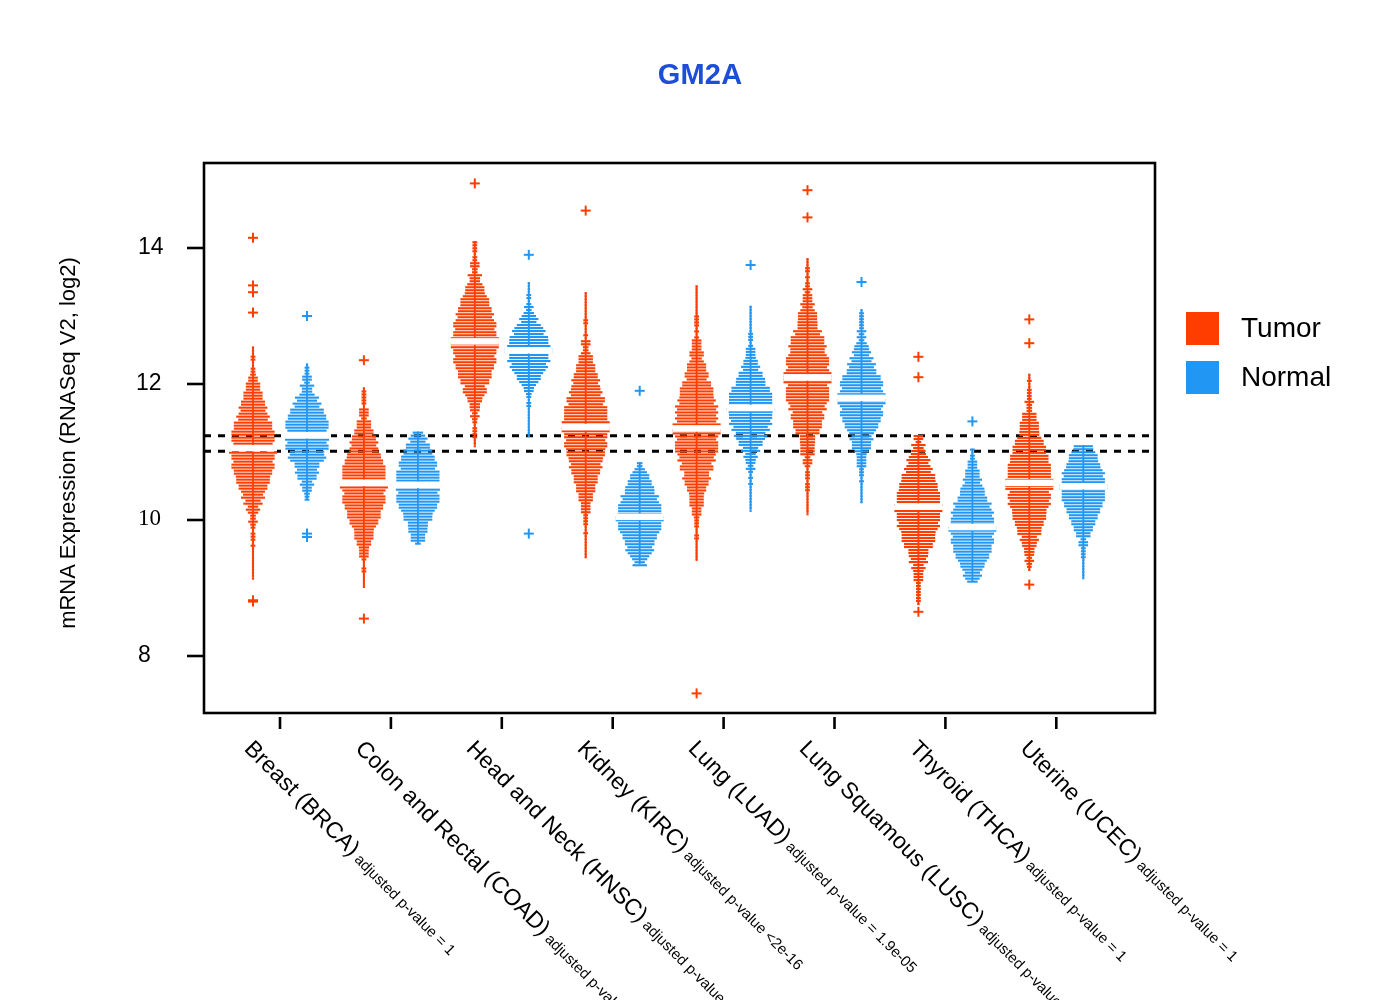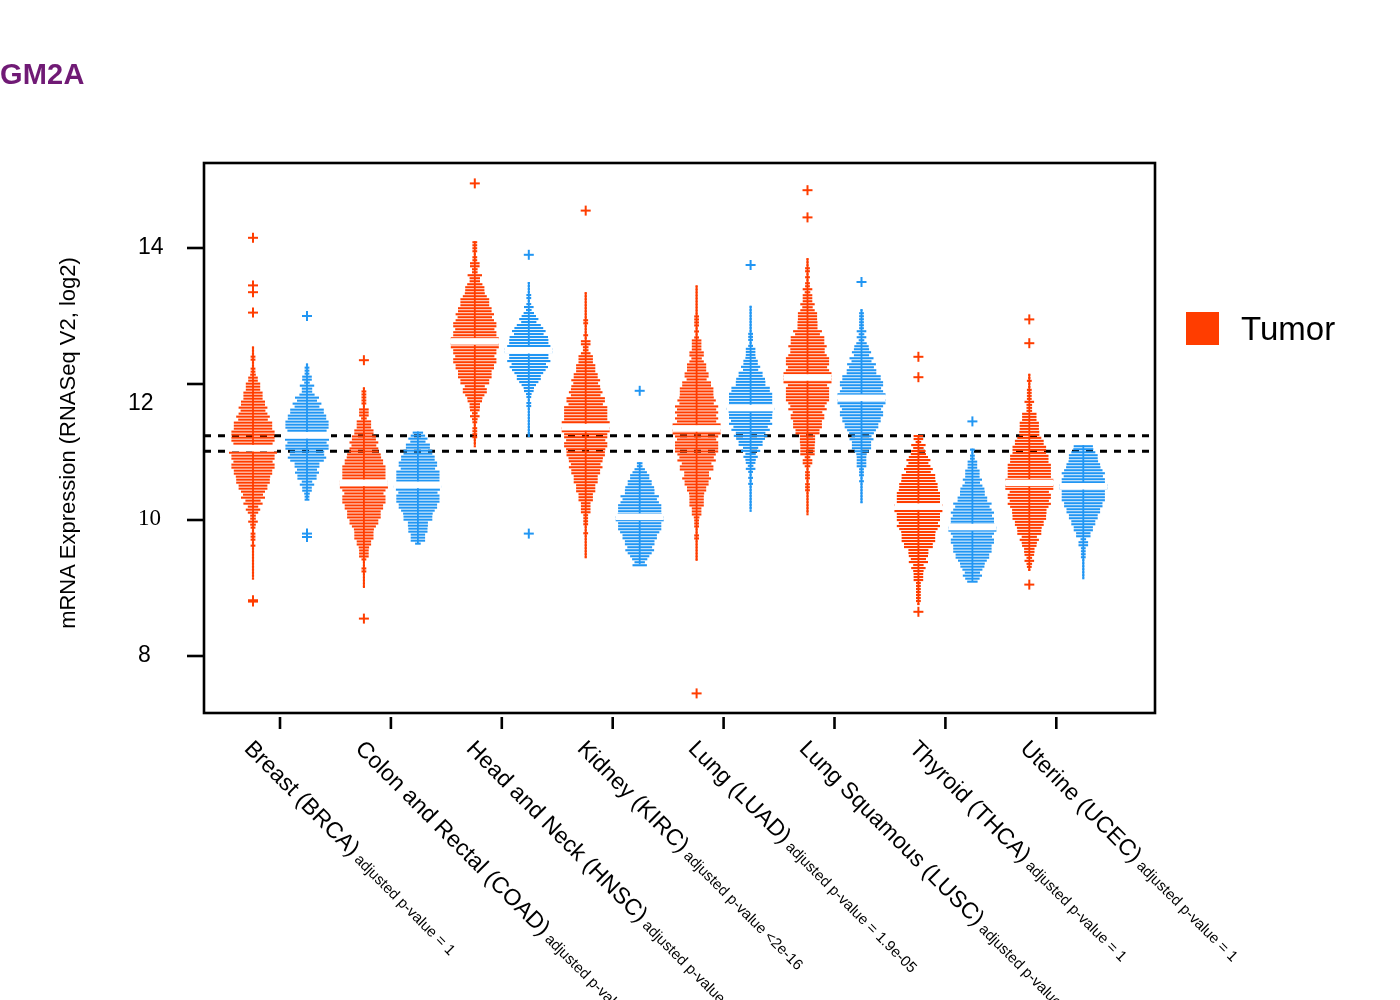--- a/index.html
+++ b/index.html
@@ -3,33 +3,33 @@
 <meta charset="utf-8">
 <style>
   html,body{margin:0;padding:0;}
   body{
     width:1400px;height:1000px;background:#ffffff;
     font-family:"Liberation Sans", sans-serif;
     overflow:hidden;position:relative;
   }
   #stage{position:absolute;left:0;top:0;width:1400px;height:1000px;}
   #chart-title{
-    position:absolute;left:0;top:58px;width:1400px;text-align:left;
-    font-size:29px;font-weight:bold;color:#701a75;letter-spacing:.2px;
+    position:absolute;left:0;top:58px;width:1400px;text-align:center;
+    font-size:29px;font-weight:bold;color:#1d4ed8;letter-spacing:.2px;
   }
   #ylabel{
     position:absolute;left:-212px;top:430px;width:560px;text-align:center;
     transform:rotate(-90deg);transform-origin:center center;
     font-size:22px;color:#000;white-space:nowrap;
   }
   .ytick-label{position:absolute;font-size:23px;color:#000;width:46px;}
   #legend{position:absolute;left:1186px;top:308px;}
   .legend-row{display:flex;align-items:center;margin-bottom:9px;height:40px;}
   .legend-swatch{width:33px;height:33px;margin-right:22px;flex:none;}
-  .legend-label{font-size:33px;color:#000;line-height:1;white-space:nowrap;}
+  .legend-label{font-size:28px;color:#000;line-height:1;white-space:nowrap;}
   .xcat{
     position:absolute;transform-origin:left top;
     white-space:nowrap;color:#000;
   }
   .xcat .cat-main{font-size:23px;}
   .xcat .cat-sub{font-size:15px;}
   svg{display:block;}
 </style>
 </head>
 <body>
@@ -1157,34 +1157,38 @@
       <rect x="1082.2000000000003" y="571.2" width="2.2" height="2.1" fill="#2196F3" stroke="none"></rect>
       <rect x="1082.2000000000003" y="574.2" width="2.2" height="2.1" fill="#2196F3" stroke="none"></rect>
       <rect x="1082.2000000000003" y="577.2" width="2.2" height="2.1" fill="#2196F3" stroke="none"></rect>
       <rect x="1059.3000000000002" y="483" width="48" height="6.5" fill="#ffffff" stroke="none"></rect>
       <rect x="1072.2600000000002" y="472.40000000000003" width="22.08" height="40.80000000000001" fill="none" stroke="none"></rect>
     </svg>
 
   <div id="ytick-layer">
       <div class="ytick-label" style="left: 138px; top: 641px;">8</div>
       <div class="ytick-label" style="left: 138px; top: 505px; font-family: Liberation Serif, serif;">10</div>
-      <div class="ytick-label" style="left: 128px; top: 369px; margin-top: 20px;">12</div>
+      <div class="ytick-label" style="left: 136px; top: 369px;">12</div>
       <div class="ytick-label" style="left: 138px; top: 233px;">14</div>
     </div>
   <div id="xcat-layer">
       <div class="xcat" style="left: 258px; top: 735px; transform: rotate(45deg);"><span class="cat-main">Breast (BRCA)</span><span class="cat-sub"> adjusted p-value = 1</span></div>
       <div class="xcat" style="left: 368.9px; top: 735px; transform: rotate(45deg);"><span class="cat-main">Colon and Rectal (COAD)</span><span class="cat-sub"> adjusted p-value = 1</span></div>
       <div class="xcat" style="left: 479.8px; top: 735px; transform: rotate(45deg);"><span class="cat-main">Head and Neck (HNSC)</span><span class="cat-sub"> adjusted p-value = 1</span></div>
       <div class="xcat" style="left: 590.7px; top: 735px; transform: rotate(45deg);"><span class="cat-main">Kidney (KIRC)</span><span class="cat-sub"> adjusted p-value &lt;2e-16</span></div>
       <div class="xcat" style="left: 701.6px; top: 735px; transform: rotate(45deg);"><span class="cat-main">Lung (LUAD)</span><span class="cat-sub"> adjusted p-value = 1.9e-05</span></div>
       <div class="xcat" style="left: 812.5px; top: 735px; transform: rotate(45deg);"><span class="cat-main">Lung Squamous (LUSC)</span><span class="cat-sub"> adjusted p-value = 0.97</span></div>
       <div class="xcat" style="left: 923.4px; top: 735px; transform: rotate(45deg);"><span class="cat-main">Thyroid (THCA)</span><span class="cat-sub"> adjusted p-value = 1</span></div>
       <div class="xcat" style="left: 1034.3px; top: 735px; transform: rotate(45deg);"><span class="cat-main">Uterine (UCEC)</span><span class="cat-sub"> adjusted p-value = 1</span></div>
     </div>
 
   <div id="legend">
     <div class="legend-row">
       <span class="legend-swatch" style="background: rgb(255, 61, 0);"></span>
       <span class="legend-label">Tumor</span>
     </div>
+    <div class="legend-row">
+      <span class="legend-swatch" style="background: rgb(33, 150, 243);"></span>
+      <span class="legend-label">Normal</span>
+    </div>
   </div>
 
 </div>
 
 </body></html>

